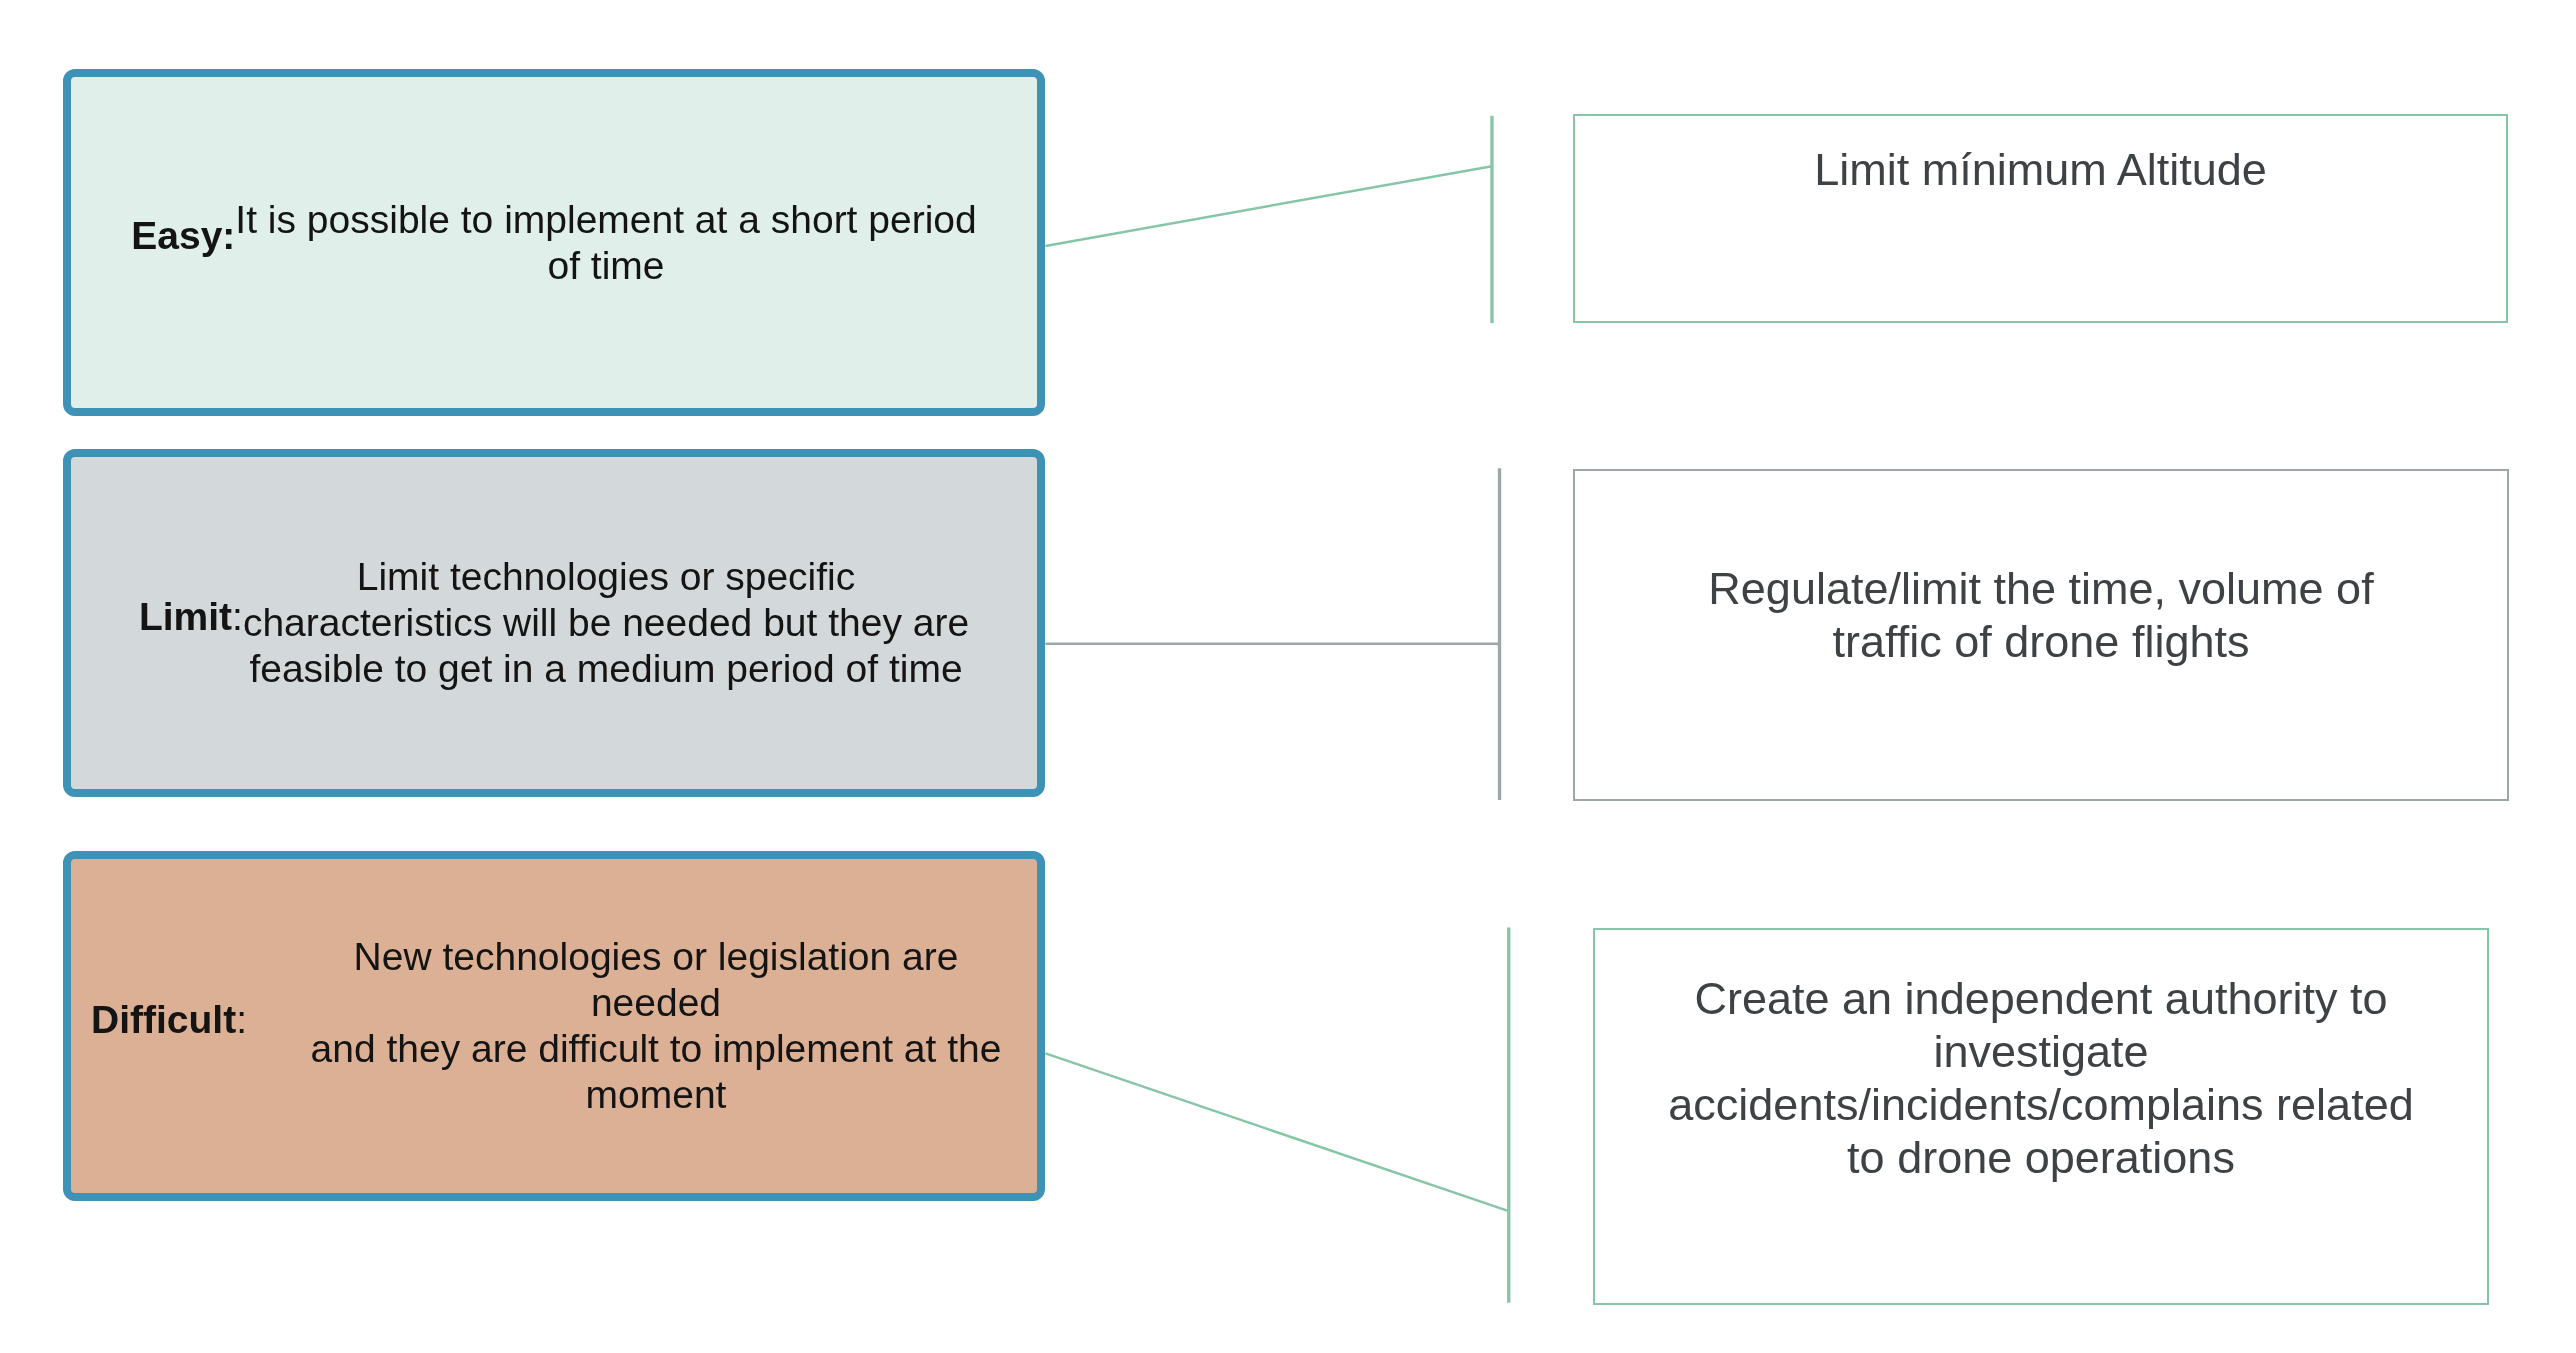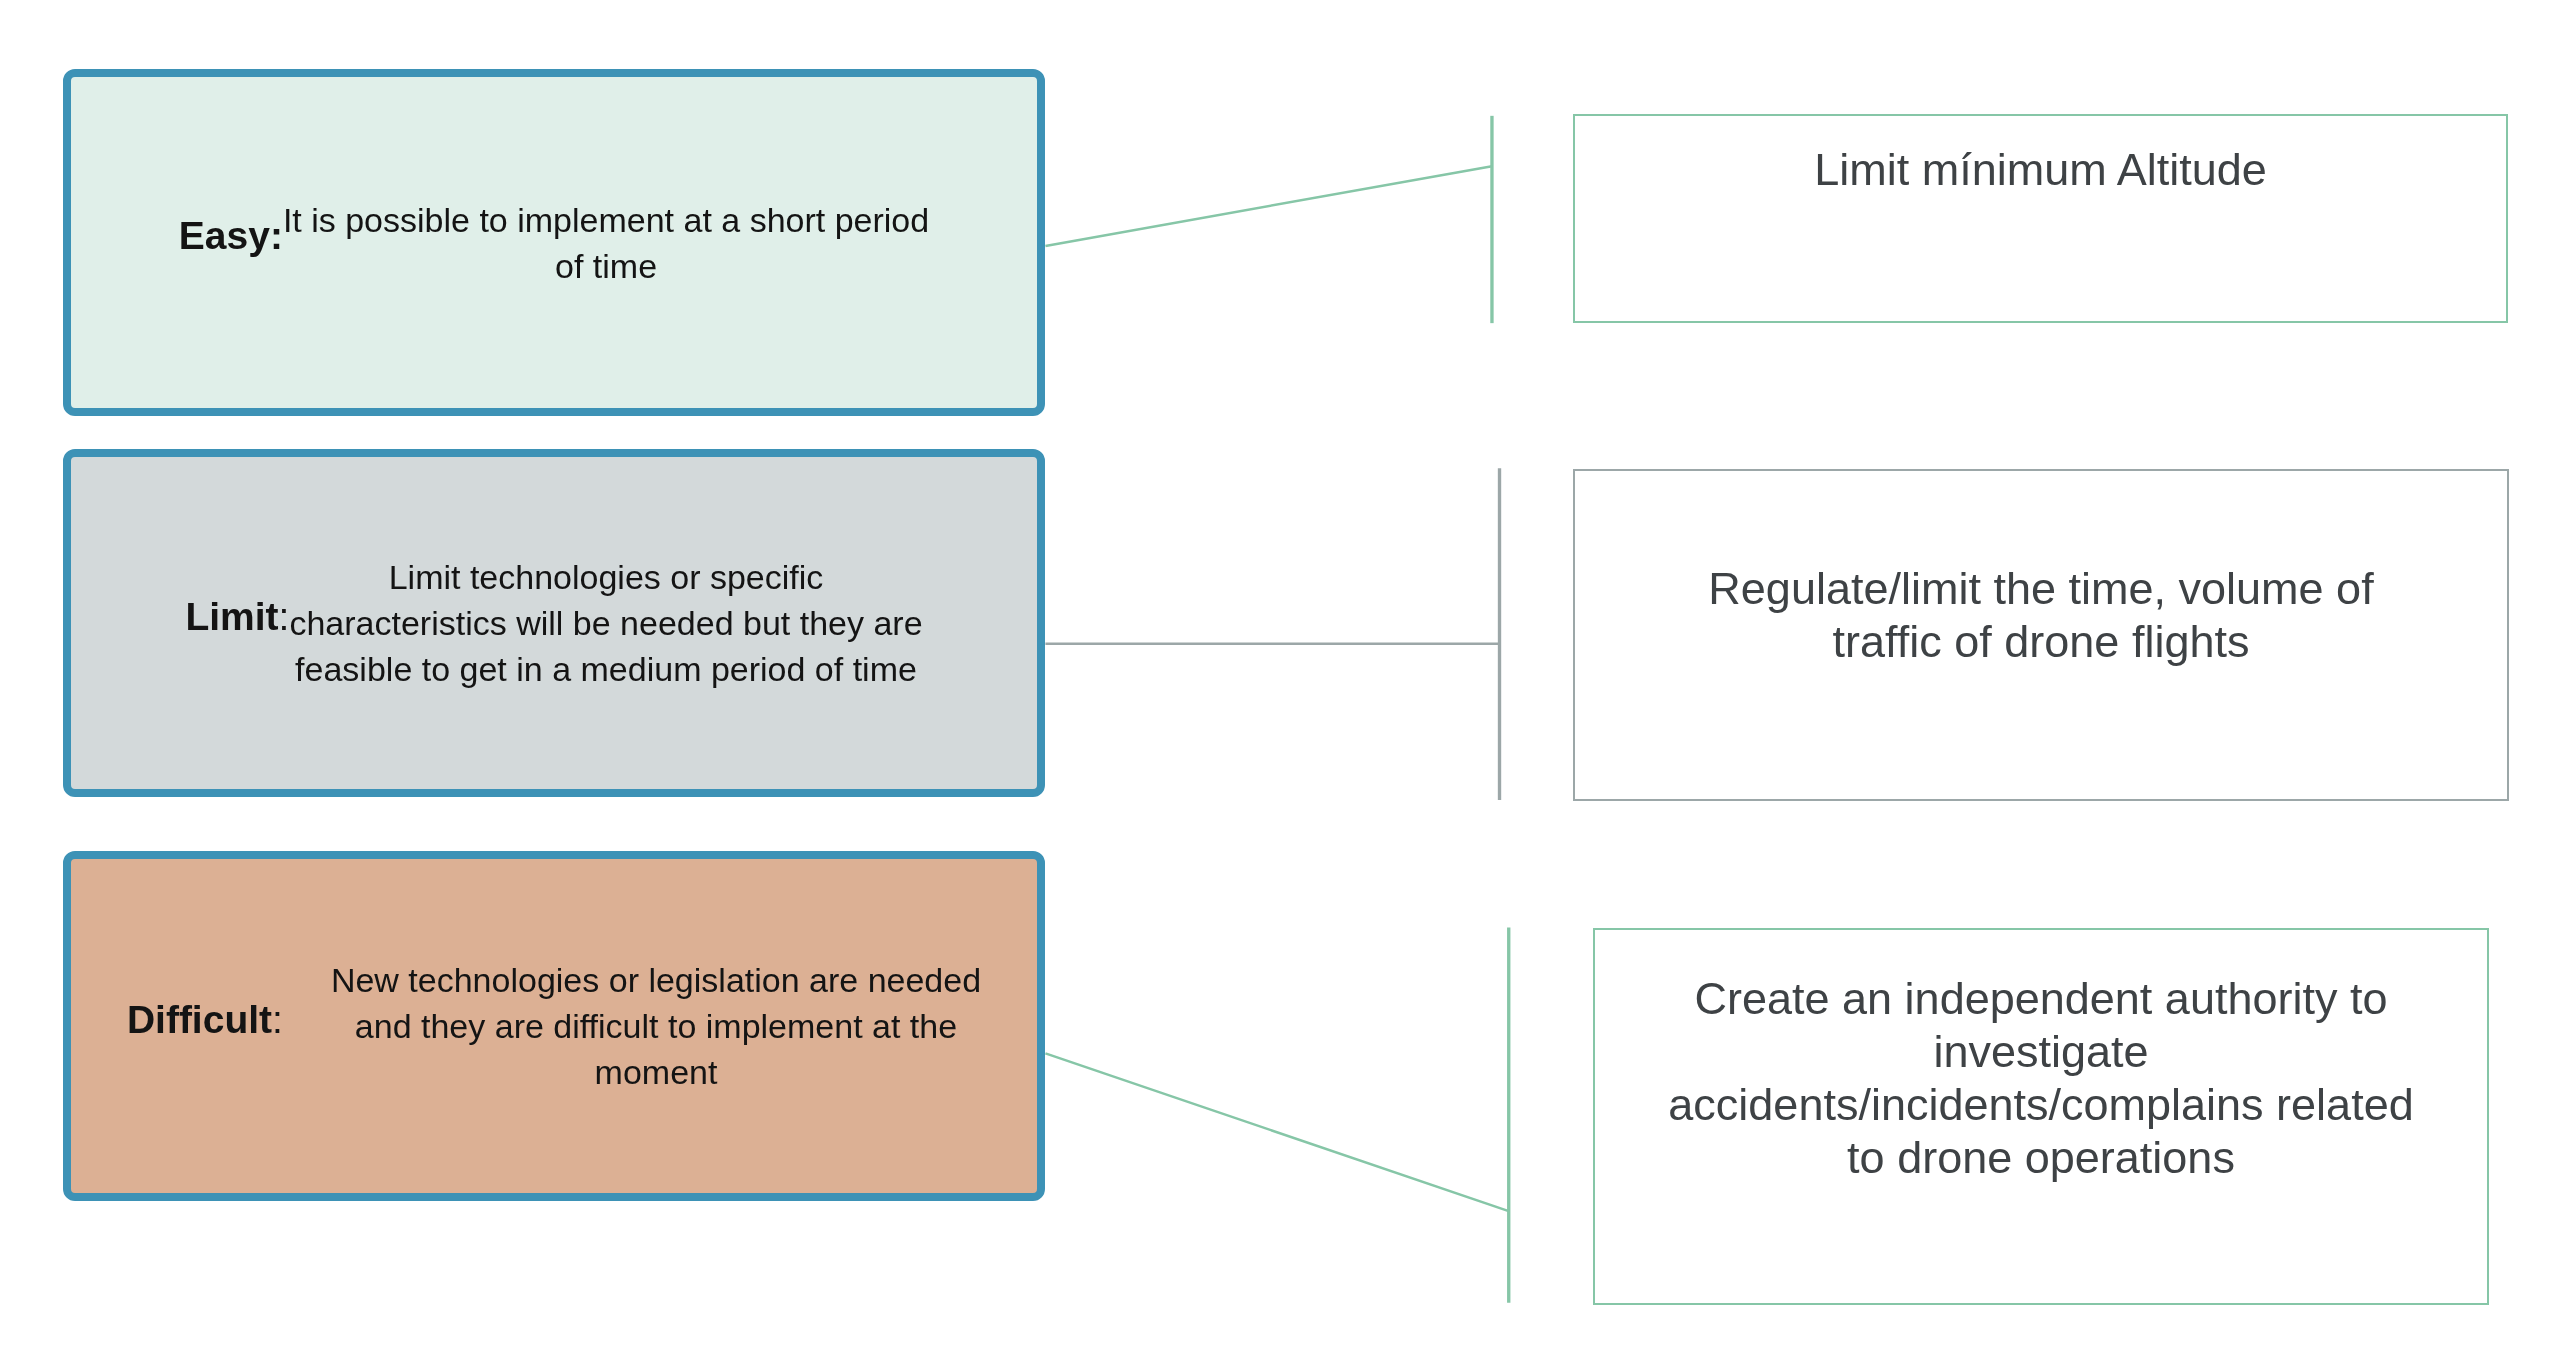--- a/index.html
+++ b/index.html
@@ -41,21 +41,21 @@
   .lbox.easy      { top: 69px;   height: 347px; background: #e0efe9; }
   .lbox.medium    { top: 449px;  height: 348px; background: #d3d9da; }
   .lbox.difficult { top: 851px; height: 350px; background: #dcb094; gap: 48px; }
   .ltitle {
     font-size: 39px;
     line-height: 45px;
     margin-bottom: 13.4px;
   }
   .ltitle .b { font-weight: bold; }
   .lbody {
-    font-size: 34px;
+    font-size: 39px;
     line-height: 46px;
     white-space: pre-line;
   }
   
   .rbox {
     position: absolute;
     box-sizing: border-box;
     background: #ffffff;
     display: flex;
     flex-direction: column;

